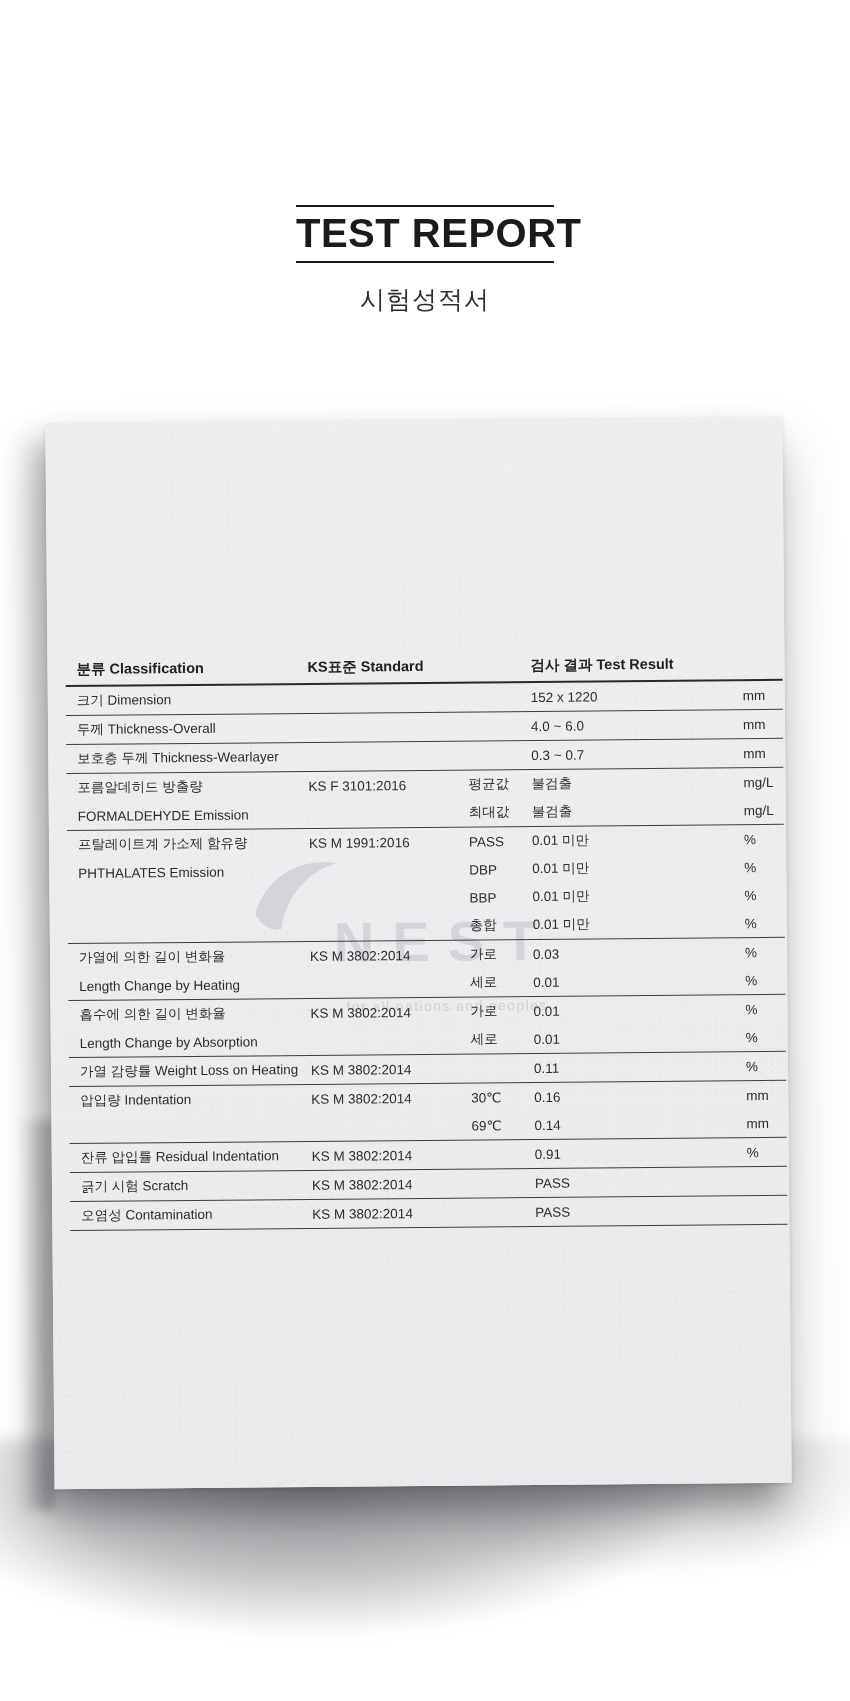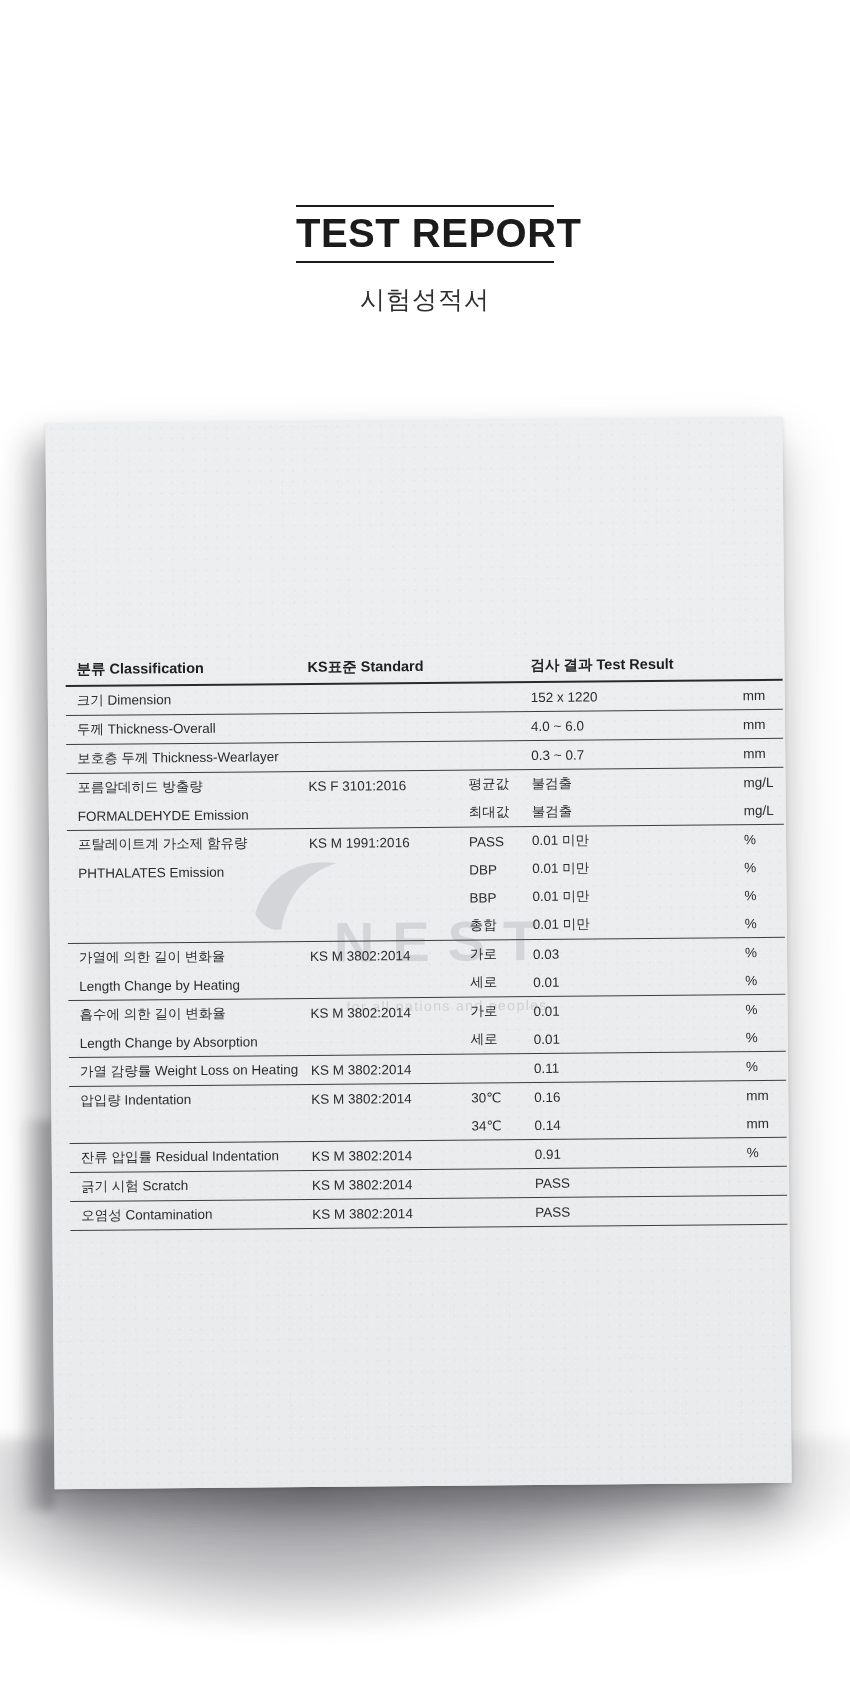--- a/index.html
+++ b/index.html
@@ -229,21 +229,21 @@
           <div class="line">
             <div class="c-class">압입량 Indentation</div>
             <div class="c-standard">KS M 3802:2014</div>
             <div class="c-cond">30℃</div>
             <div class="c-result">0.16</div>
             <div class="c-unit">mm</div>
           </div>
           <div class="line">
             <div class="c-class"></div>
             <div class="c-standard"></div>
-            <div class="c-cond">34℃</div>
+            <div class="c-cond">69℃</div>
             <div class="c-result">0.14</div>
             <div class="c-unit">mm</div>
           </div>
         </div>
         <div class="row-group">
           <div class="line">
             <div class="c-class">잔류 압입률 Residual Indentation</div>
             <div class="c-standard">KS M 3802:2014</div>
             <div class="c-cond"></div>
             <div class="c-result">0.91</div>

